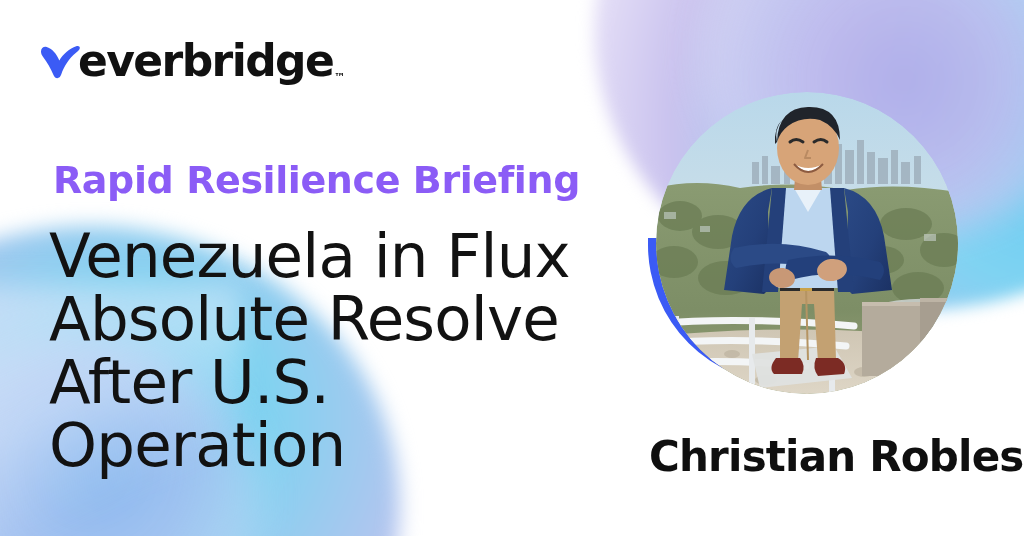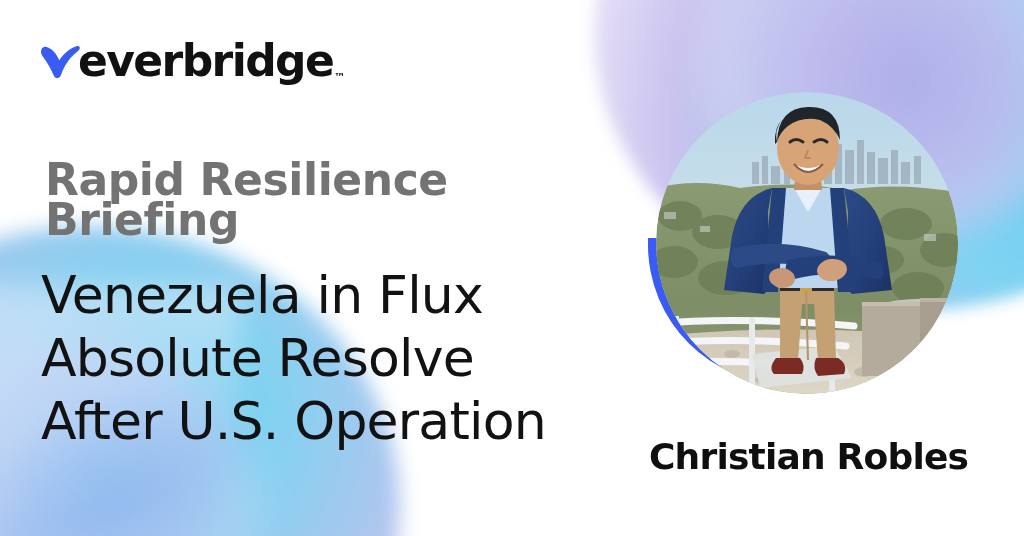--- a/index.html
+++ b/index.html
@@ -117,31 +117,31 @@
   }
 
   
   .copy {
     position: absolute;
     left: 41px;
     top: 160px;
     width: 560px;
   }
   .eyebrow {
-    font-size: 44px;
+    font-size: 38px;
     line-height: 40px;
     font-weight: 700;
-    color: #737373;
+    color: #8b5cf6;
     letter-spacing: -0.4px;
-    margin: 0 0 24px 4px;
+    margin: 0 0 24px 12px;
     font-family: "DejaVu Sans", sans-serif;
   }
   .headline {
-    margin: 0;
-    font-size: 52px;
+    margin: 8px;
+    font-size: 61px;
     line-height: 63px;
     font-weight: 400;
     color: #121212;
     letter-spacing: -0.8px;
     font-family: "DejaVu Sans", sans-serif;
   }
   .headline span { display: block; }
 
   
   .portrait-wrap {
@@ -166,21 +166,21 @@
     height: 302px;
     border-radius: 50%;
     overflow: hidden;
   }
   .avatar svg { display: block; }
 
   .speaker-name {
     position: absolute;
     left: 649px;
     top: 435px;
-    font-size: 36px;
+    font-size: 42px;
     line-height: 44px;
     font-weight: 700;
     color: #0f0f0f;
     letter-spacing: -0.8px;
     white-space: nowrap;
     font-family: "DejaVu Sans", sans-serif;
   }
 </style>
 </head>
 <body>

